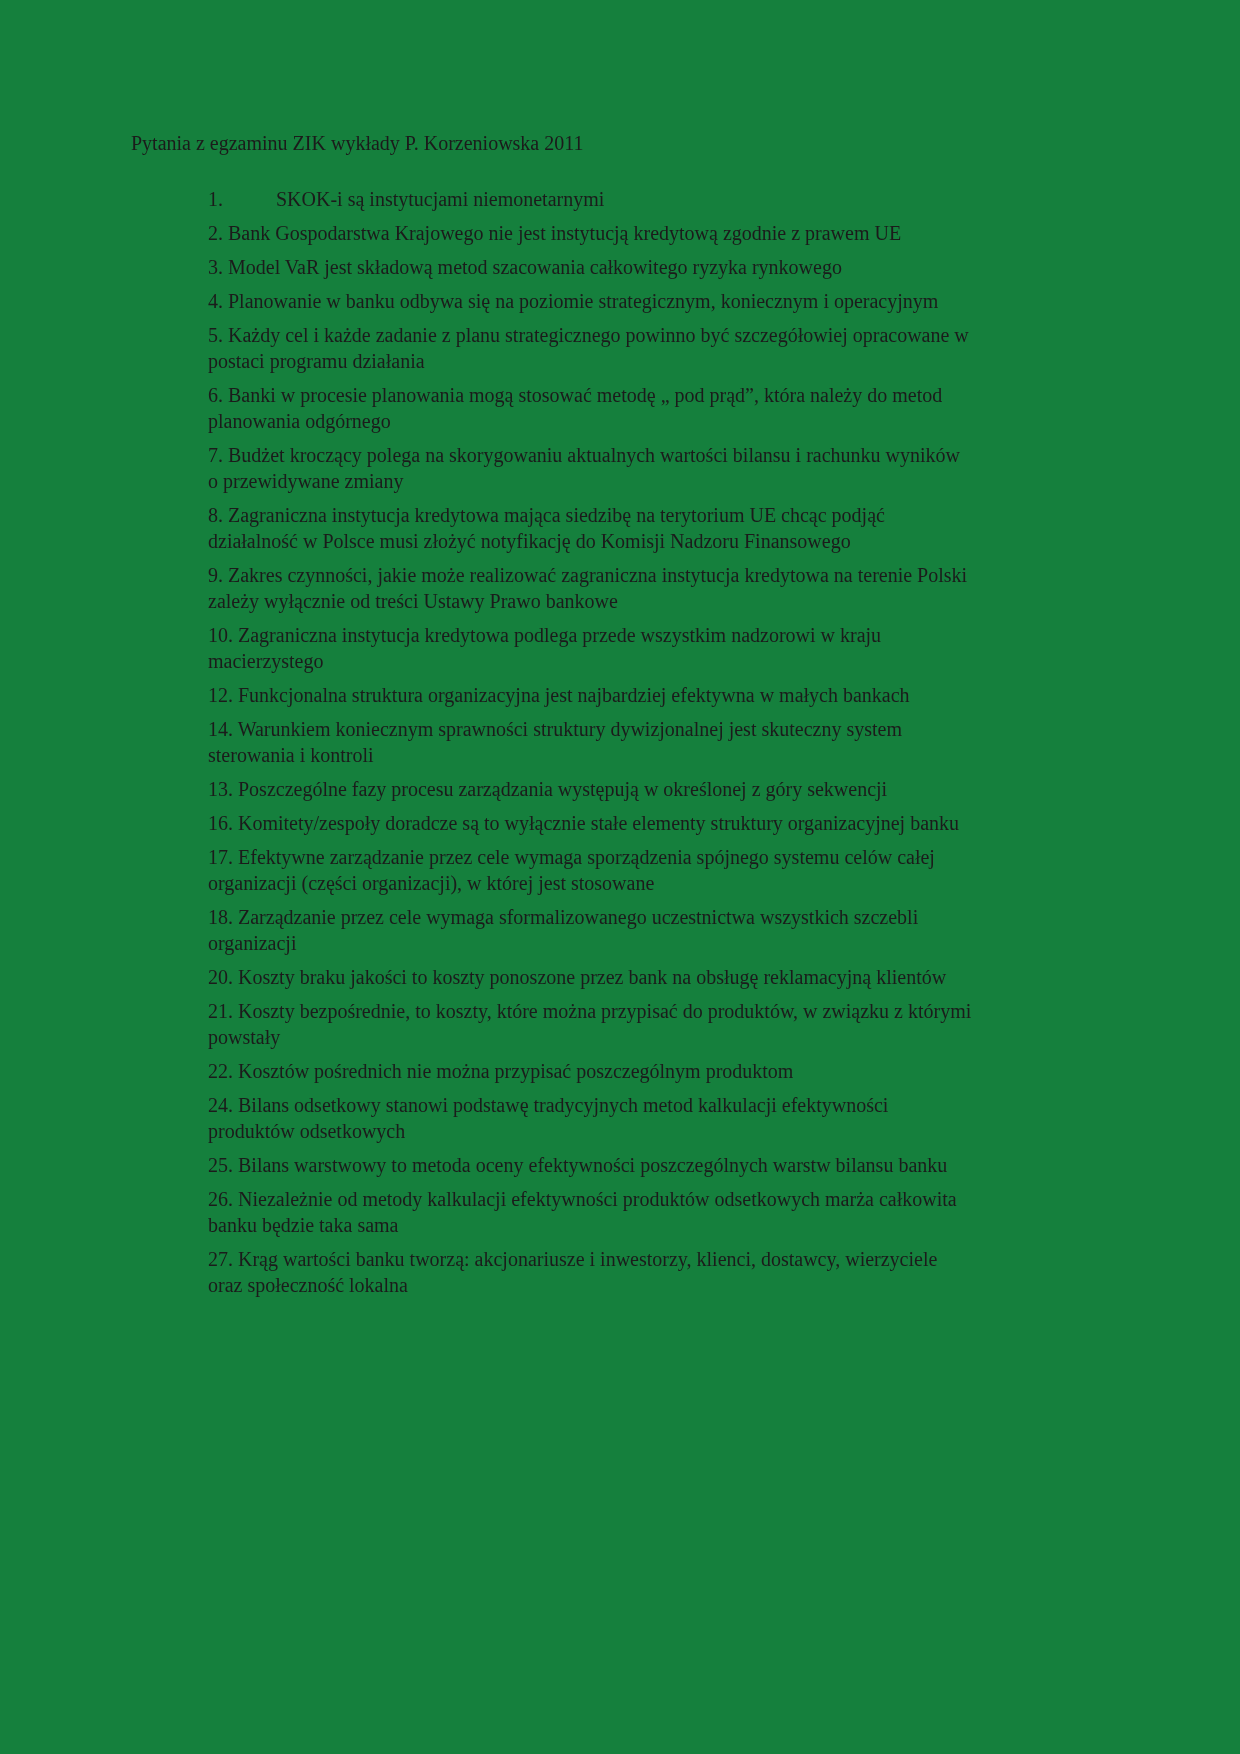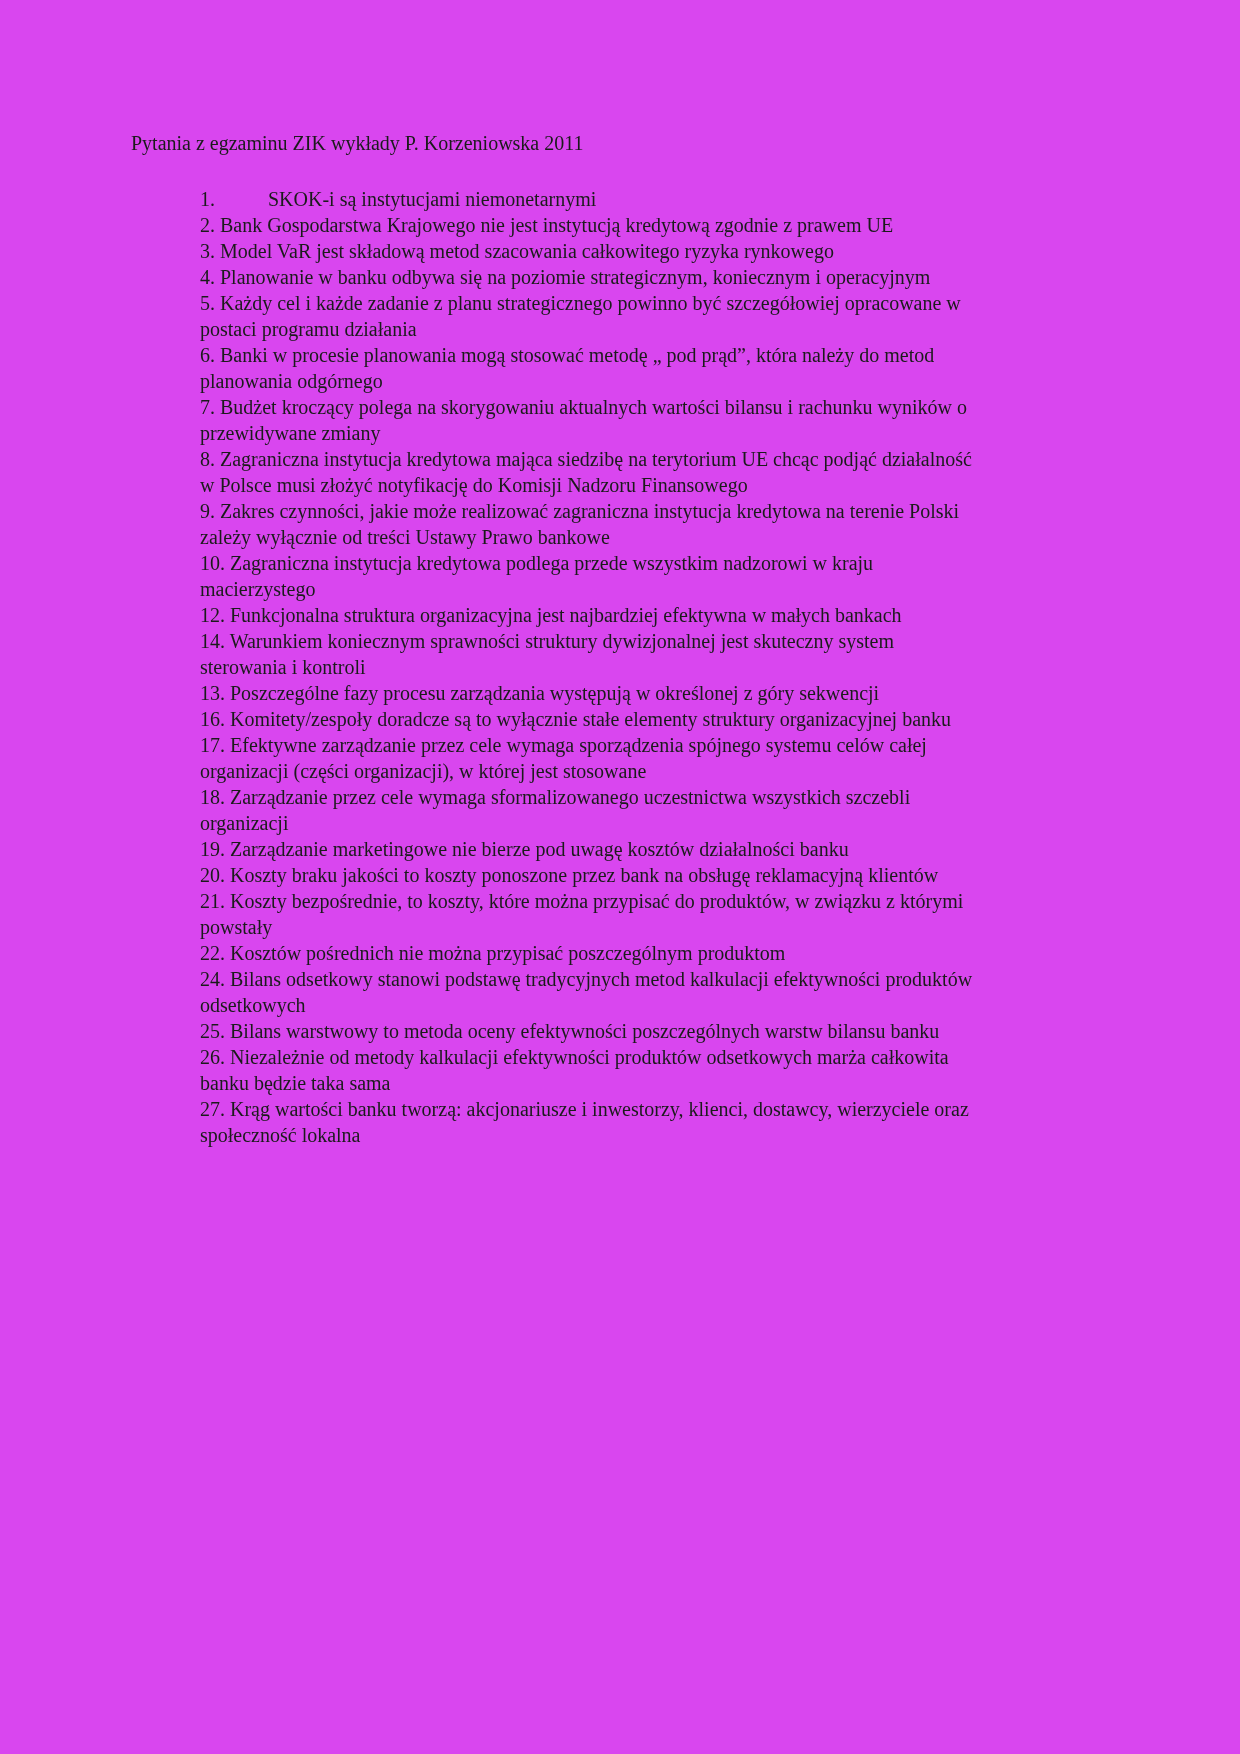--- a/index.html
+++ b/index.html
@@ -5,39 +5,39 @@
   html, body {
     margin: 0;
     padding: 0;
     background: #ffffff;
   }
   .page {
     position: relative;
     width: 1240px;
     min-height: 1754px;
     box-sizing: border-box;
-    background: #d946ef;
+    background: #15803d;
     padding: 130px 100px 60px 131px;
     font-family: "Liberation Serif", "DejaVu Serif", serif;
     color: #1b1b1b;
     font-size: 20px;
     line-height: 26px;
   }
   .title {
     margin: 0 0 30px 0;
     font-size: 20px;
     font-weight: normal;
     line-height: 26px;
   }
   .list {
     margin-left: 69px;
     width: 780px;
   }
   .item {
-    margin: 0;
+    margin: 8px;
     padding: 0;
     white-space: normal;
   }
   .item .num {
     white-space: pre;
   }
   .item.tabbed .num {
     display: inline-block;
     width: 63px;
   }
@@ -57,21 +57,20 @@
       <div class="item"><span class="num">7.</span> <span class="txt">Budżet kroczący polega na skorygowaniu aktualnych wartości bilansu i rachunku wyników o przewidywane zmiany</span></div>
       <div class="item"><span class="num">8.</span> <span class="txt">Zagraniczna instytucja kredytowa mająca siedzibę na terytorium UE chcąc podjąć działalność w Polsce musi złożyć notyfikację do Komisji Nadzoru Finansowego</span></div>
       <div class="item"><span class="num">9.</span> <span class="txt">Zakres czynności, jakie może realizować zagraniczna instytucja kredytowa na terenie Polski zależy wyłącznie od treści Ustawy Prawo bankowe</span></div>
       <div class="item"><span class="num">10.</span> <span class="txt">Zagraniczna instytucja kredytowa podlega przede wszystkim nadzorowi w kraju macierzystego</span></div>
       <div class="item"><span class="num">12.</span> <span class="txt">Funkcjonalna struktura organizacyjna jest najbardziej efektywna w małych bankach</span></div>
       <div class="item"><span class="num">14.</span> <span class="txt">Warunkiem koniecznym sprawności struktury dywizjonalnej jest skuteczny system sterowania i kontroli</span></div>
       <div class="item"><span class="num">13.</span> <span class="txt">Poszczególne fazy procesu zarządzania występują w określonej z góry sekwencji</span></div>
       <div class="item"><span class="num">16.</span> <span class="txt">Komitety/zespoły doradcze są to wyłącznie stałe elementy struktury organizacyjnej banku</span></div>
       <div class="item"><span class="num">17.</span> <span class="txt">Efektywne zarządzanie przez cele wymaga sporządzenia spójnego systemu celów całej organizacji (części organizacji), w której jest stosowane</span></div>
       <div class="item"><span class="num">18.</span> <span class="txt">Zarządzanie przez cele wymaga sformalizowanego uczestnictwa wszystkich szczebli organizacji</span></div>
-      <div class="item"><span class="num">19.</span> <span class="txt">Zarządzanie marketingowe nie bierze pod uwagę kosztów działalności banku</span></div>
       <div class="item"><span class="num">20.</span> <span class="txt">Koszty braku jakości to koszty ponoszone przez bank na obsługę reklamacyjną klientów</span></div>
       <div class="item"><span class="num">21.</span> <span class="txt">Koszty bezpośrednie, to koszty, które można przypisać do produktów, w związku z którymi powstały</span></div>
       <div class="item"><span class="num">22.</span> <span class="txt">Kosztów pośrednich nie można przypisać poszczególnym produktom</span></div>
       <div class="item"><span class="num">24.</span> <span class="txt">Bilans odsetkowy stanowi podstawę tradycyjnych metod kalkulacji efektywności produktów odsetkowych</span></div>
       <div class="item"><span class="num">25.</span> <span class="txt">Bilans warstwowy to metoda oceny efektywności poszczególnych warstw bilansu banku</span></div>
       <div class="item"><span class="num">26.</span> <span class="txt">Niezależnie od metody kalkulacji efektywności produktów odsetkowych marża całkowita banku będzie taka sama</span></div>
       <div class="item"><span class="num">27.</span> <span class="txt">Krąg wartości banku tworzą: akcjonariusze i inwestorzy, klienci, dostawcy, wierzyciele oraz społeczność lokalna</span></div>
     </div>
 </div>
 

